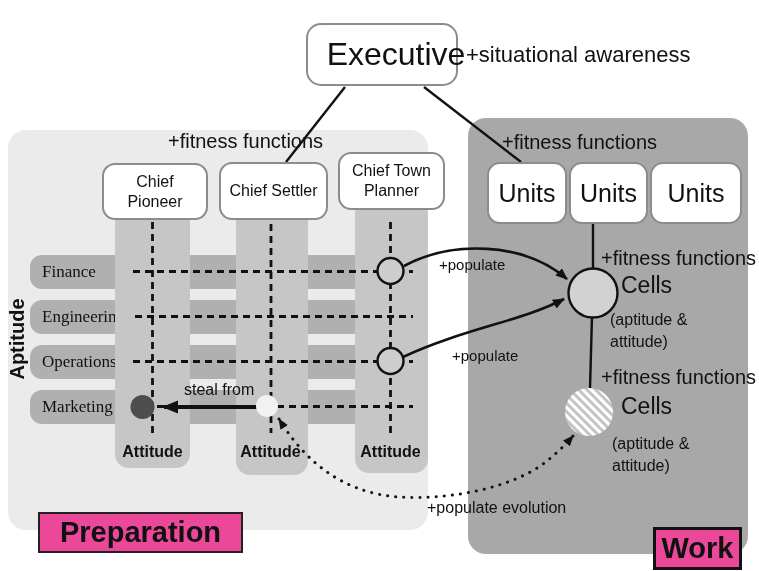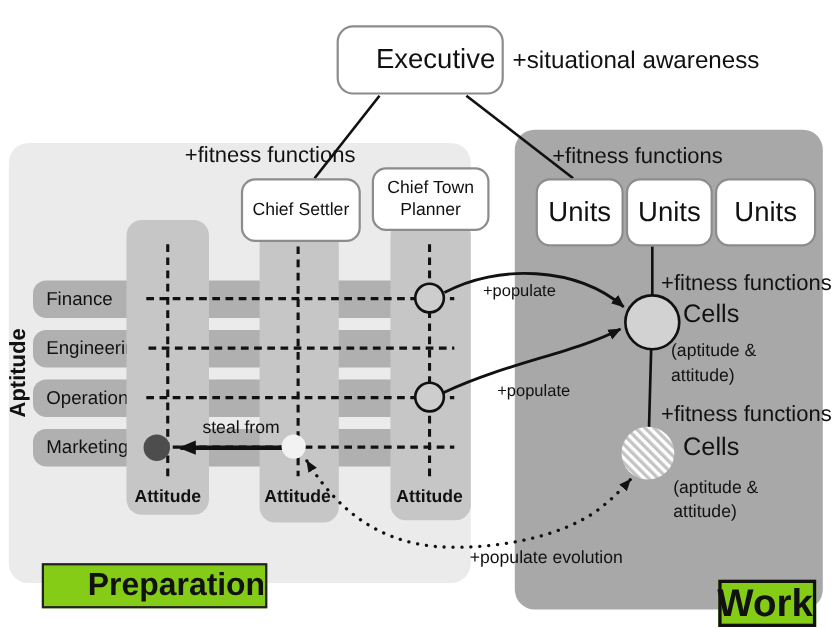--- a/index.html
+++ b/index.html
@@ -7,36 +7,36 @@
     --box-border:#8c8c8c; --line:#111111; --cell-fill:#d2d2d2; --dark-dot:#4d4d4d;
     --light-dot:#f2f2f2; --hatch:#c4c4c4; --text:#111111;
   }
   html,body{margin:0;padding:0;background:#fff;}
   body{font-family:"Liberation Sans", sans-serif; color:var(--text);}
   #stage{position:relative;width:759px;height:571px;background:#fff;overflow:hidden;}
   .abs{position:absolute;}
   .panel{border-radius:18px;}
   .panel-light{background:var(--panel-light);}
   .panel-dark{background:var(--panel-dark);}
-  .rowbar{background:var(--row-bar);border-radius:12px;display:flex;align-items:center;}
+  .rowbar{background:var(--row-bar);border-radius:12px;display:flex;align-items:center;font-family:Liberation Serif, serif;}
   .rowbar .rowlabel{padding-left:12px;font-size:17px;}
   .col{background:var(--column);border-radius:14px;}
   .box{background:#fff;border:2px solid var(--box-border);border-radius:13px;
        display:flex;align-items:center;justify-content:center;text-align:center;box-sizing:border-box;}
   .chief{font-size:16px;line-height:1.25;}
   .units{font-size:25px;}
-  .exec{font-size:25px;border-radius:15px;padding-left:28px;}
+  .exec{font-size:32px;border-radius:15px;padding-left:28px;}
   .lbl{white-space:nowrap;}
   .fitness{font-size:20px;}
   .small-lbl{font-size:16px;}
   .pop-lbl{font-size:15px;}
   .attitude{font-size:16px;font-weight:bold;text-align:center;}
   .cells-big{font-size:23px;}
   .cells-sub{font-size:16px;line-height:1.35;text-align:left;white-space:normal;}
-  .frame{background:#84cc16;border:2px solid #222;display:flex;align-items:center;justify-content:flex-end;
+  .frame{background:#ec4899;border:2px solid #222;display:flex;align-items:center;justify-content:center;
          font-weight:bold;box-sizing:border-box;}
   svg{position:absolute;left:0;top:0;pointer-events:none;}
 </style>
 </head>
 <body>
 
 <div id="stage">
 
   <div class="abs panel panel-light" style="left:8px;top:130px;width:420px;height:400px;"></div>
   <div class="abs panel panel-dark" style="left:468px;top:118px;width:280px;height:436px;"></div>
@@ -108,20 +108,26 @@
   <div class="abs box exec" style="left:306px;top:23px;width:152px;height:63px;">
     <span>Executive</span>
   </div>
   <div class="abs lbl" style="left:466px;top:42px;font-size:22px;">+situational awareness</div>
 
   <div class="abs lbl fitness" style="left:168px;top:130px;">+fitness functions</div>
   <div class="abs lbl fitness" style="left:502px;top:131px;">+fitness functions</div>
   <div class="abs lbl fitness" style="left:601px;top:247px;">+fitness functions</div>
   <div class="abs lbl fitness" style="left:601px;top:366px;">+fitness functions</div>
 
+  <div class="abs box chief" style="left:102px;top:163px;width:106px;height:57px;">
+    <span>
+      <span style="display:block">Chief</span>
+      <span style="display:block">Pioneer</span>
+    </span>
+  </div>
   <div class="abs box chief" style="left:219px;top:162px;width:109px;height:58px;">
     <span>
       <span style="display:block">Chief Settler</span>
       <span style="display:block"></span>
     </span>
   </div>
   <div class="abs box chief" style="left:338px;top:152px;width:107px;height:58px;">
     <span>
       <span style="display:block">Chief Town</span>
       <span style="display:block">Planner</span>
@@ -151,17 +157,17 @@
 
   <div class="abs lbl cells-big" style="left:621px;top:272px;">Cells</div>
   <div class="abs cells-sub" style="left:610px;top:309px;width:92px;">(aptitude &amp; attitude)</div>
   <div class="abs lbl cells-big" style="left:621px;top:393px;">Cells</div>
   <div class="abs cells-sub" style="left:612px;top:433px;width:92px;">(aptitude &amp; attitude)</div>
 
 
   <div class="abs frame" style="left:38px;top:512px;width:205px;height:41px;font-size:29px;">
     <span>Preparation</span>
   </div>
-  <div class="abs frame" style="left:653px;top:527px;width:89px;height:43px;font-size:35px;border-width:3px;border-color:#111;">
+  <div class="abs frame" style="left:653px;top:527px;width:89px;height:43px;font-size:29px;border-width:3px;border-color:#111;">
     <span>Work</span>
   </div>
 
 </div>
 
 </body></html>

